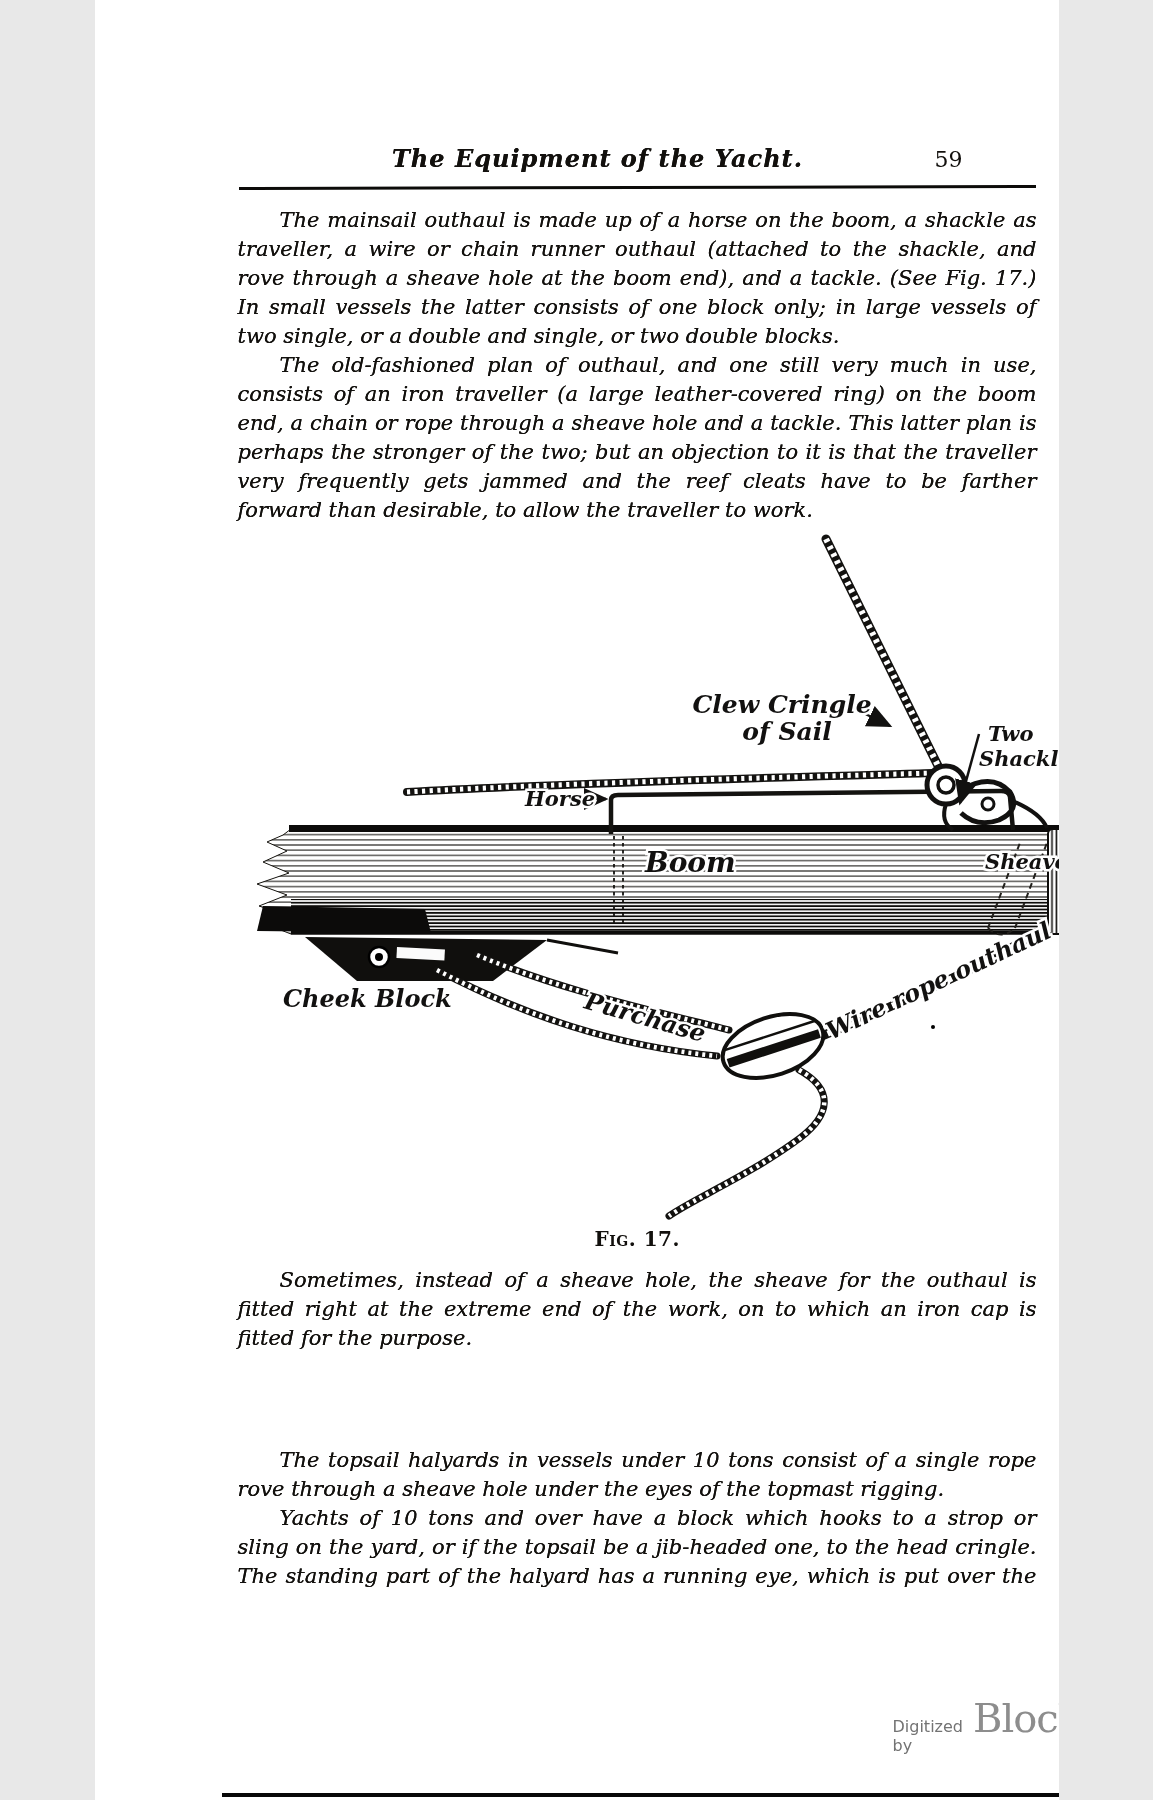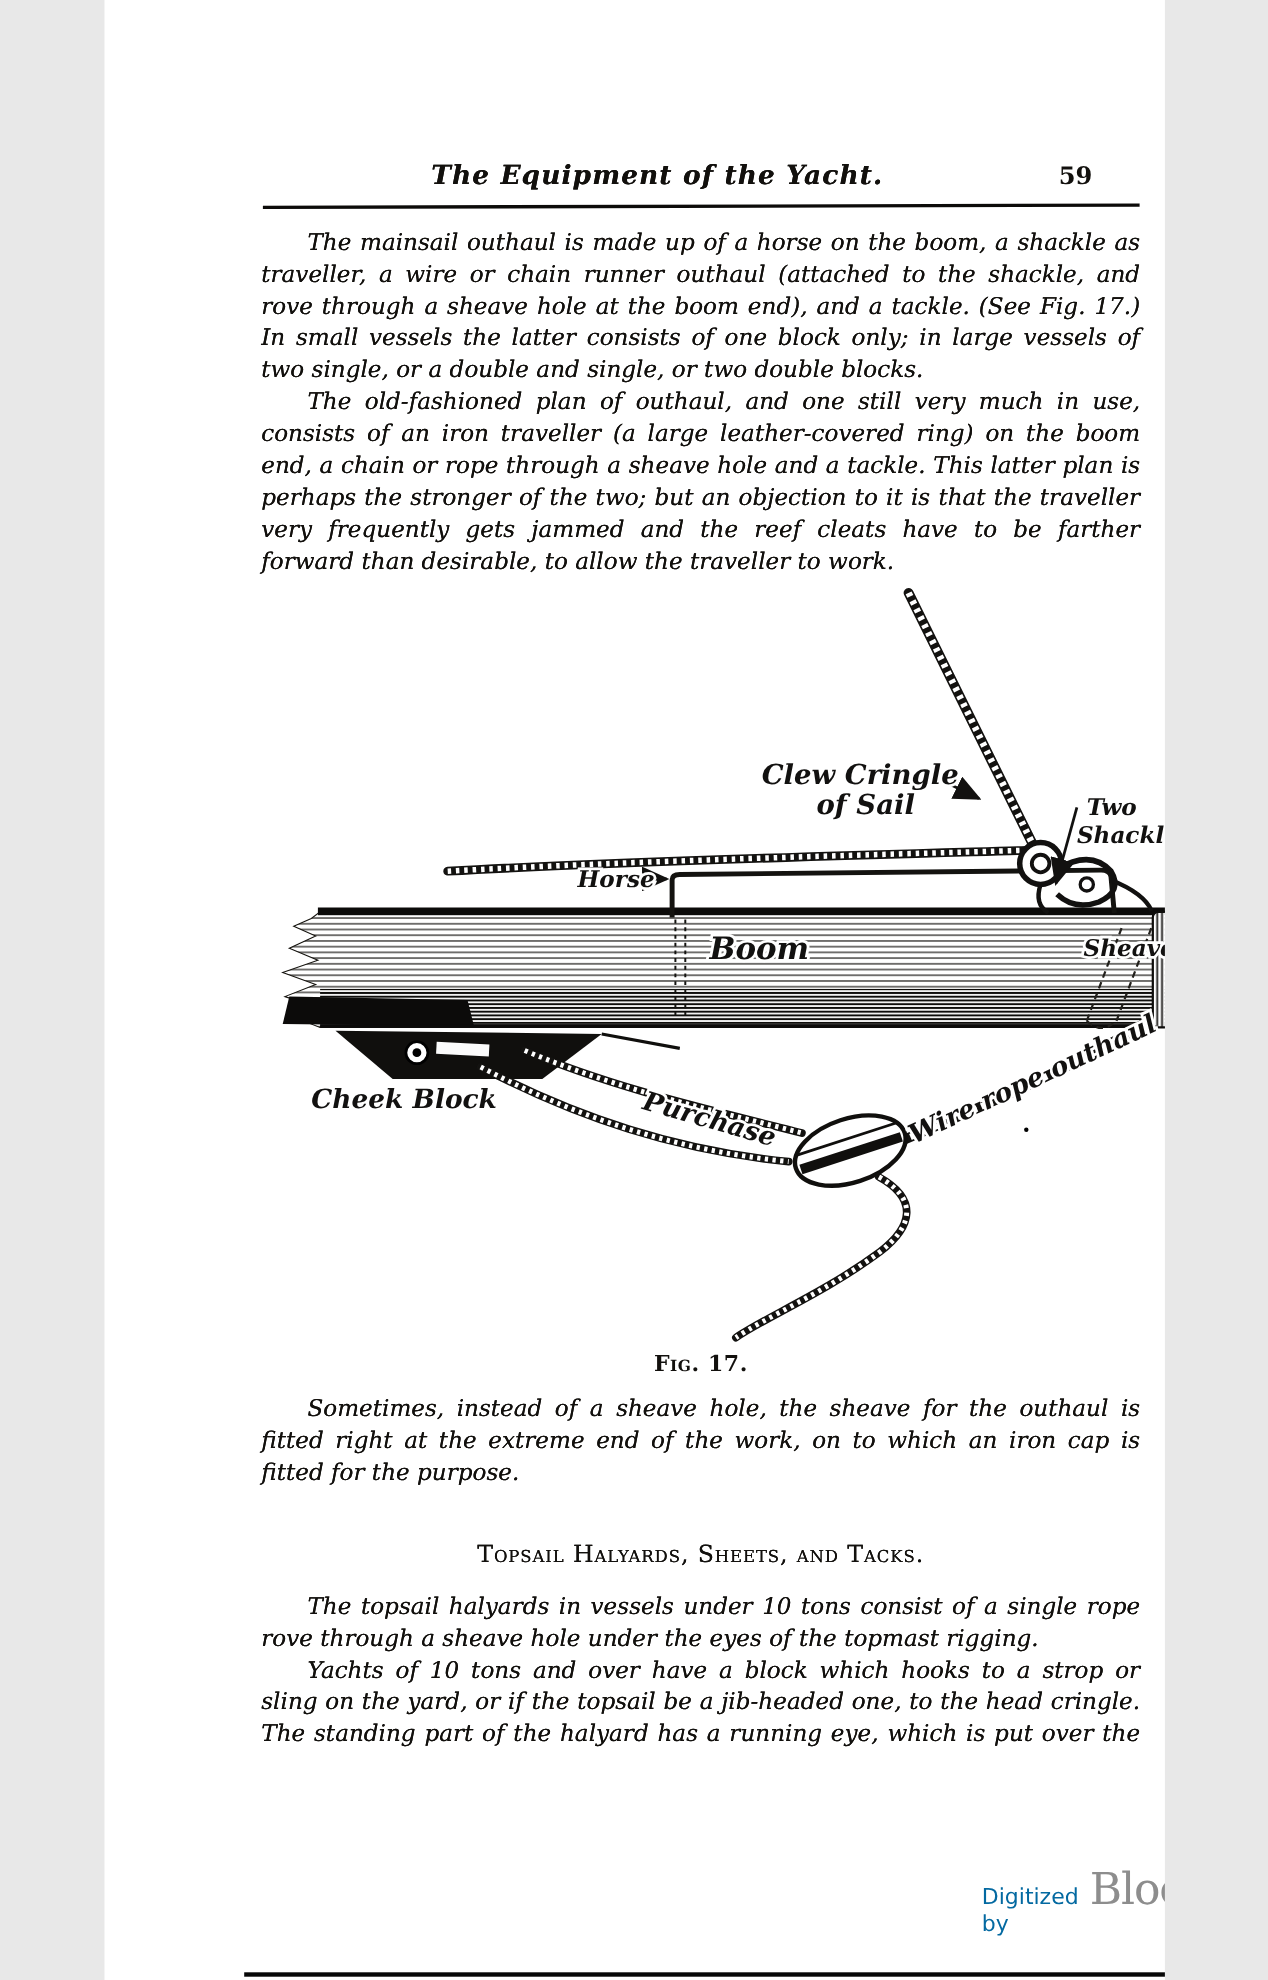--- a/index.html
+++ b/index.html
@@ -9,21 +9,21 @@
     font-family:"DejaVu Serif", serif; color:#12100d;
   }
   .page * { box-sizing:border-box; }
 
   .header-title {
     position:absolute; top:144px; left:143px; width:720px;
     text-align:center; font-style:italic; font-weight:bold; font-size:24px;
     letter-spacing:1px; text-shadow:0 0 0.4px currentColor;
   }
   .page-number {
-    position:absolute; top:147px; left:868px; font-weight:bold; font-size:22px;
+    position:absolute; top:147px; left:840px; font-weight:normal; font-size:22px;
   }
   .header-rule {
     position:absolute; top:186px; left:144px; width:797px; height:3px;
     background:#0c0b09; transform:rotate(-0.15deg);
   }
 
   .body-copy {
     position:absolute; left:143px; width:799px;
     font-size:21px; line-height:29px; text-align:justify;
     text-shadow:0 0 0.45px currentColor;
@@ -53,21 +53,21 @@
   .fig-label {
     font-family:"DejaVu Serif", serif; font-style:italic; font-weight:bold;
     fill:#121110; paint-order:stroke; stroke:#ffffff; stroke-width:5px;
   }
 
   .watermark {
     position:absolute; top:1695px; left:798px;
     display:flex; align-items:baseline; gap:10px;
     font-family:"DejaVu Sans", sans-serif;
   }
-  .watermark .prefix { font-size:20px; color:#0369a1; }
+  .watermark .prefix { font-size:16px; color:#737373; }
   .watermark .brand  { font-family:"DejaVu Serif", serif; font-size:40px;
     color:#8d8d8d; letter-spacing:-1px; }
 
   .speck { position:absolute; background:#000; border-radius:50%; }
   #speck1 { left:972px; top:516px; width:7px; height:7px; }
   #speck2 { left:836px; top:1025px; width:4px; height:4px; }
   .scan-bottom-line {
     position:absolute; left:127px; top:1793px; width:1026px; height:4px;
     background:#070707;
   }
@@ -196,21 +196,20 @@
     <text class="fig-label" x="488" y="1008" font-size="24" transform="rotate(16 488 1008)">Purchase</text>
     <text class="fig-label" x="736" y="1040" font-size="24" transform="rotate(-25 736 1040)">Wire rope outhaul</text>
   </svg>
 
   <div class="fig-caption">Fig. 17.</div>
 
   <div class="body-copy" id="block2">
     <p>Sometimes, instead of a sheave hole, the sheave for the outhaul is fitted right at the extreme end of the work, on to which an iron cap is fitted for the purpose.</p>
   </div>
 
-  <div class="section-heading">Topsail Halyards, Sheets, and Tacks.</div>
 
   <div class="body-copy" id="block4">
     <p>The topsail halyards in vessels under 10 tons consist of a single rope rove through a sheave hole under the eyes of the topmast rigging.</p>
     <p class="cont-last">Yachts of 10 tons and over have a block which hooks to a strop or sling on the yard, or if the topsail be a jib-headed one, to the head cringle. The standing part of the halyard has a running eye, which is put over the</p>
   </div>
 
   <div class="watermark">
     <span class="prefix">Digitized by</span>
     <span class="brand">Block</span>
   </div>

